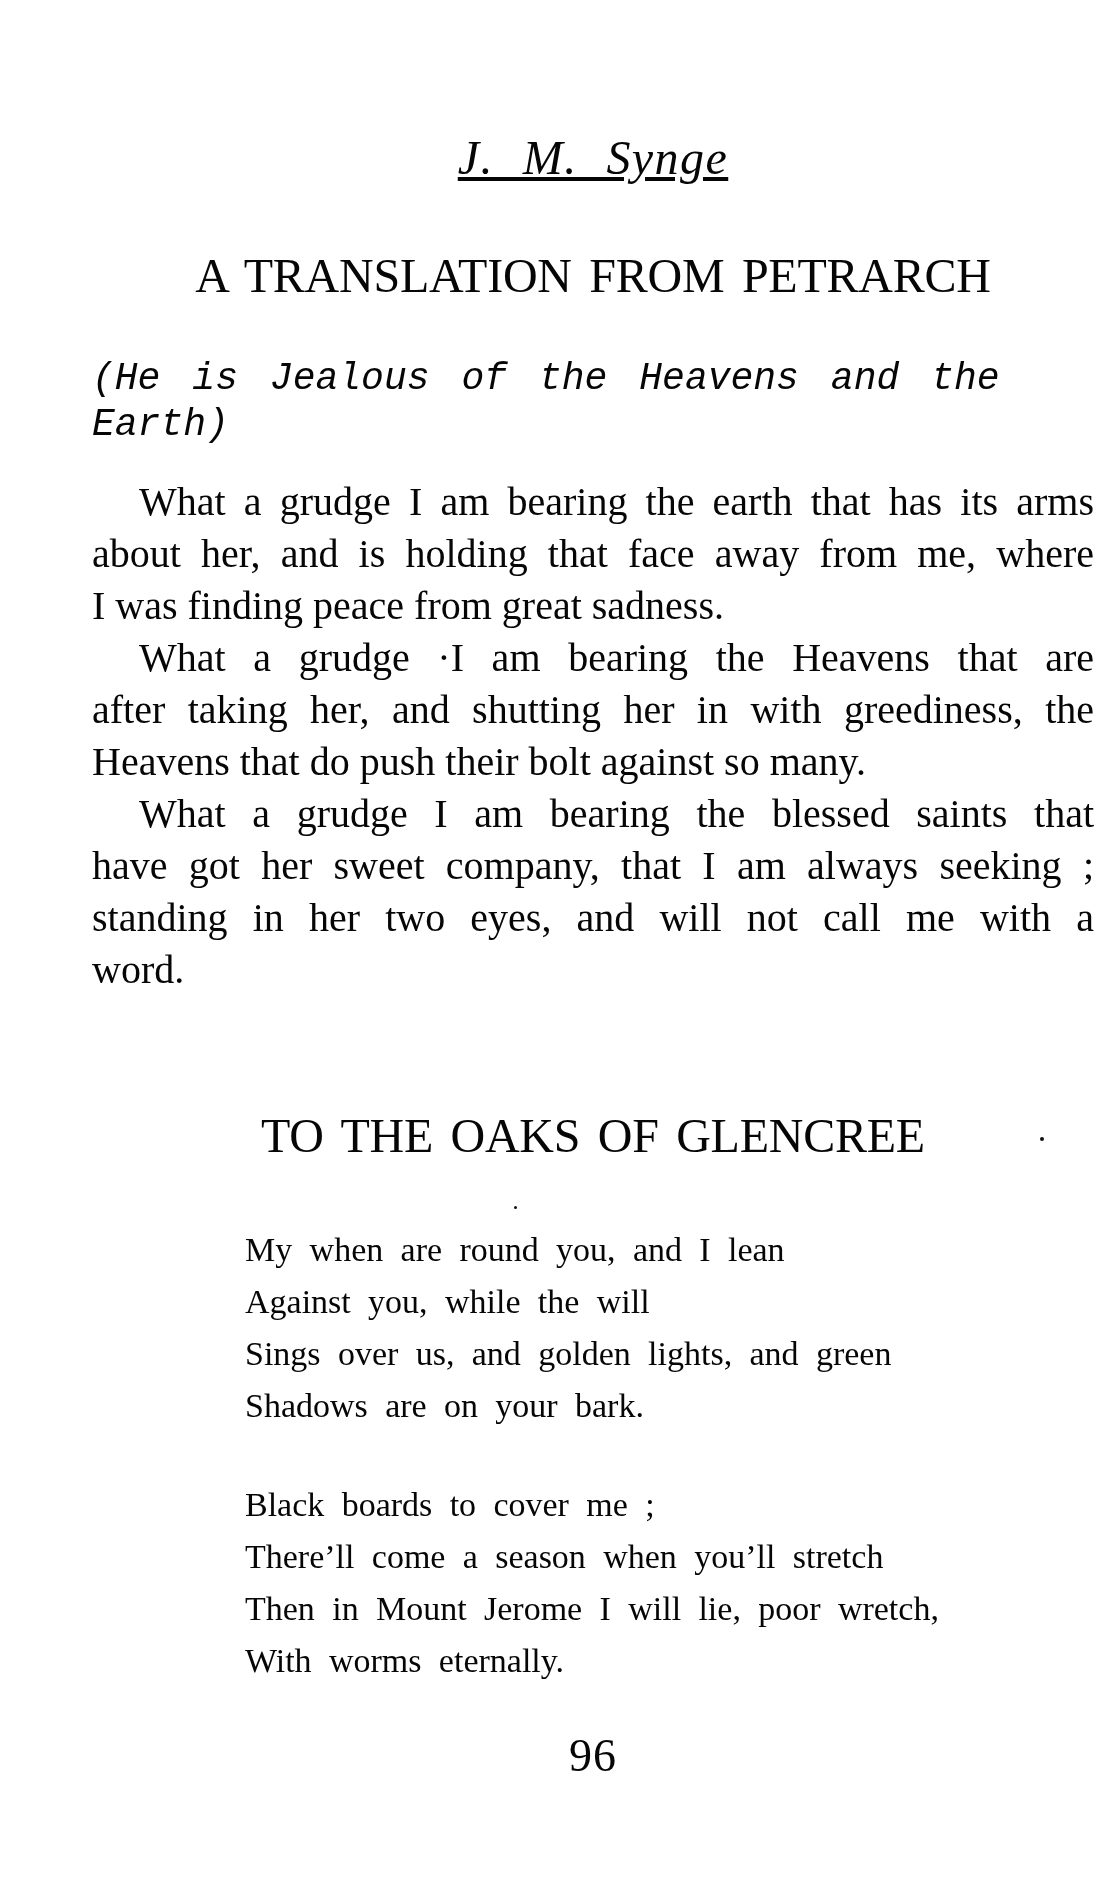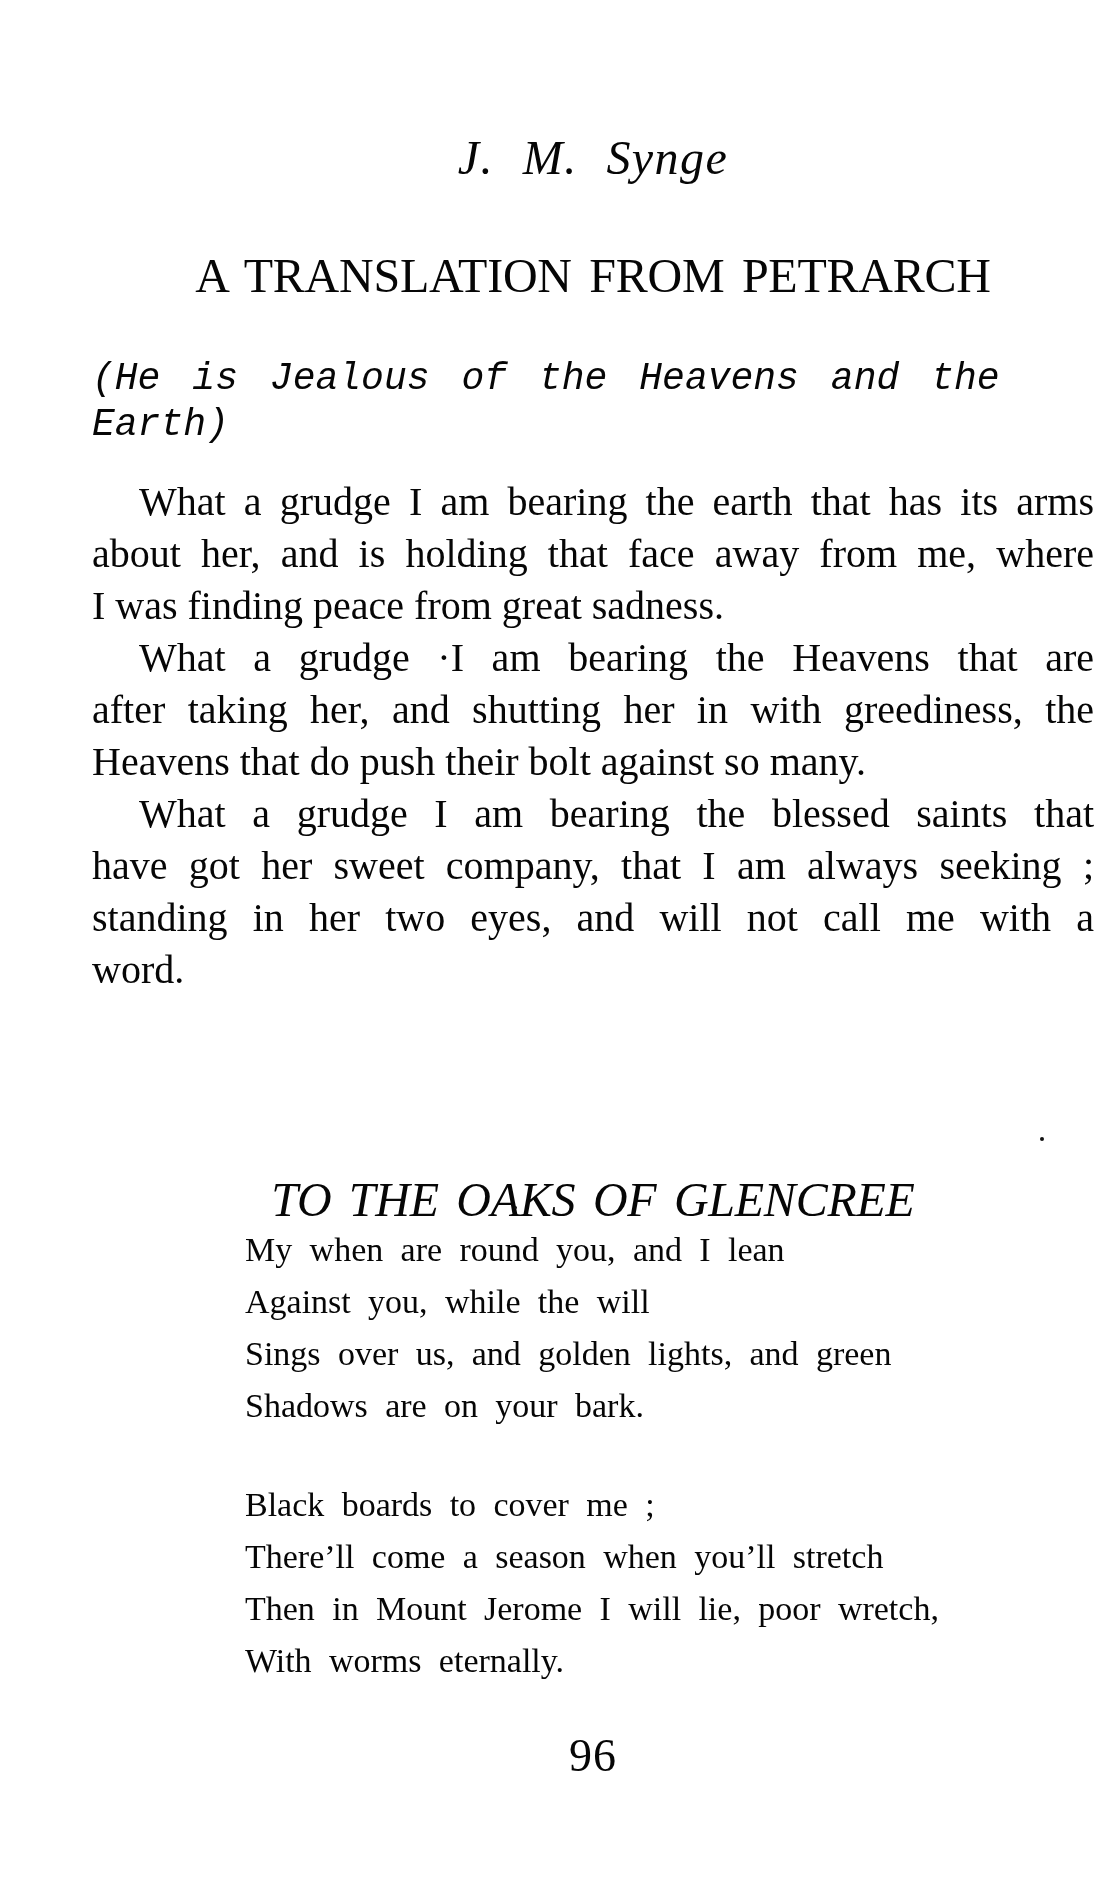--- a/index.html
+++ b/index.html
@@ -9,28 +9,28 @@
     background:#ffffff;
     color:#060606;
     font-family:"Liberation Serif", serif;
     overflow:hidden;
   }
   .col { position:absolute; left:92px; width:1002px; }
 
   .author-title {
     top:134px; text-align:center;
     font-style:italic; font-size:48px; line-height:1;
-    word-spacing:0.32em; letter-spacing:0.03em;
+    word-spacing:0.32em; letter-spacing:0.03em;text-decoration:underline;
   }
   .section-heading {
     text-align:center; font-size:48px; line-height:1;
     word-spacing:0.12em; letter-spacing:-0.005em;
   }
   #heading-petrarch { top:252px; }
-  #heading-oaks { top:1176px;font-style:italic; }
+  #heading-oaks { top:1112px; }
 
   .poem-subtitle {
     top:356px; text-align:left;
     font-style:italic; font-size:38px; line-height:1.2;
     word-spacing:0.24em;
     font-family:Liberation Mono, monospace;
   }
 
   #prose { top:476px; font-size:40px; line-height:52px; }
   #prose .line { text-align:justify; text-align-last:justify; }

